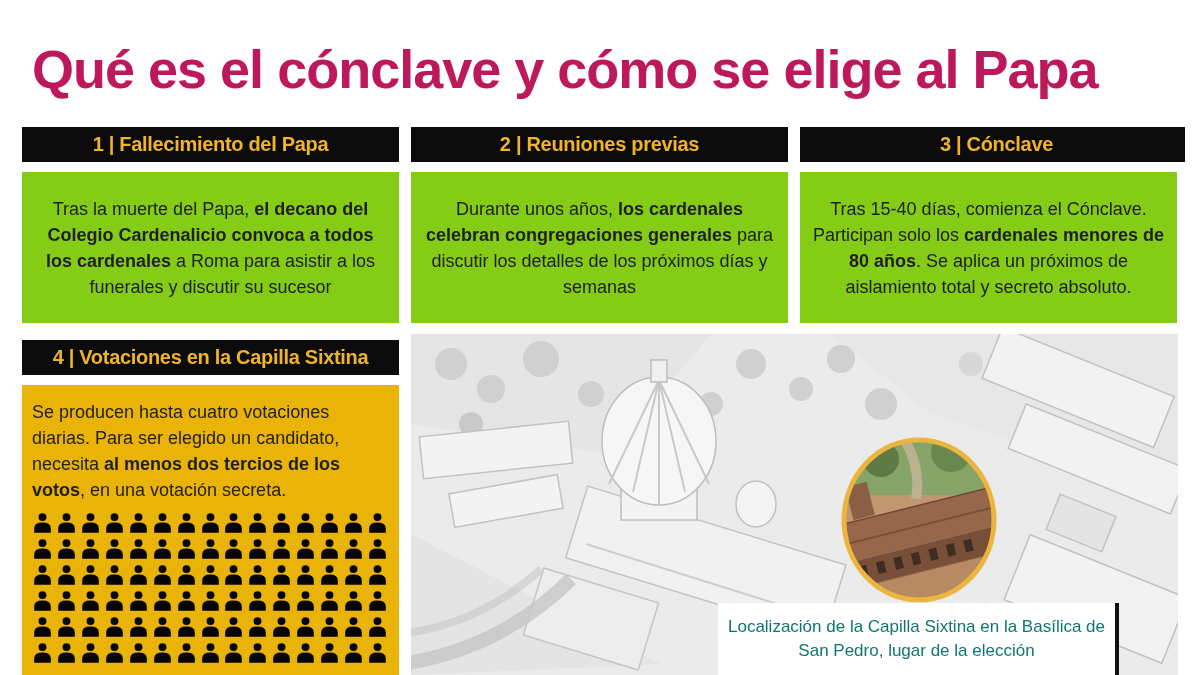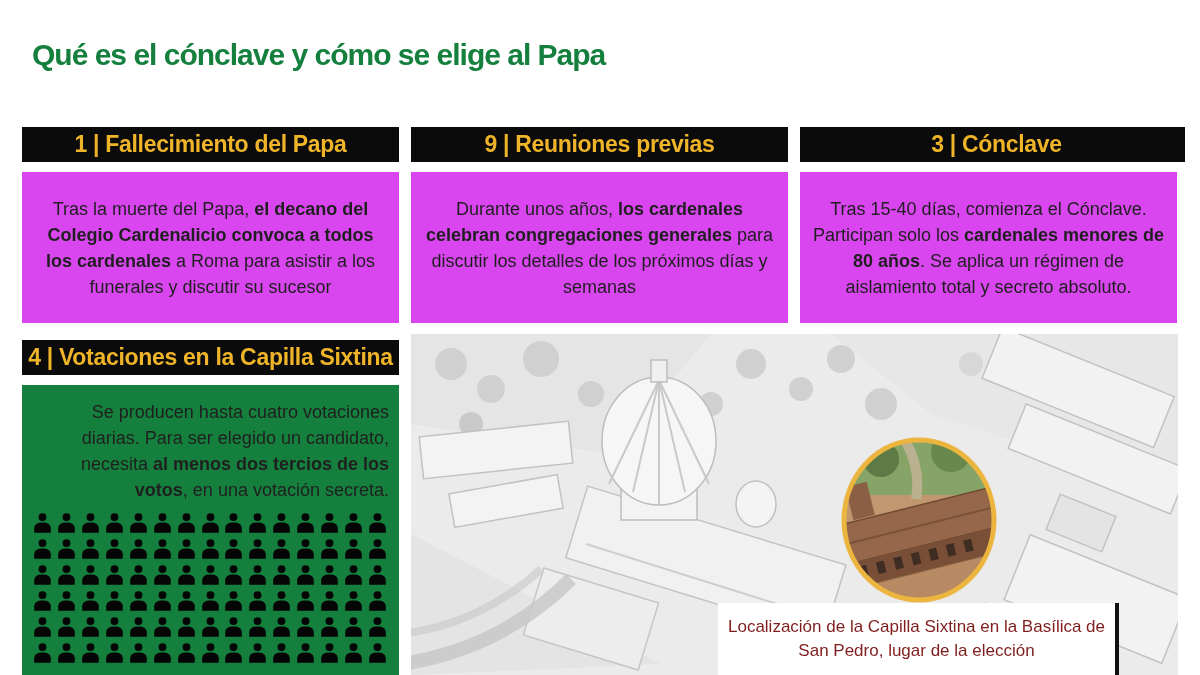--- a/index.html
+++ b/index.html
@@ -4,82 +4,82 @@
 <style>
   html,body{margin:0;padding:0;}
   body{
     width:1200px;height:675px;position:relative;overflow:hidden;
     background:#ffffff;
     font-family:"Liberation Sans", sans-serif;
     color:#1f1f1f;
   }
   .page-title{
     position:absolute;left:32px;top:38px;
-    font-size:30px;font-weight:800;letter-spacing:-1px;
-    color:#15803d;white-space:nowrap;
+    font-size:54px;font-weight:800;letter-spacing:-1px;
+    color:#be185d;white-space:nowrap;
   }
   .col1{left:22px;}  .col2{left:411px;}  .col3{left:800px;padding-left:8px;}
   .step-header{
     position:absolute;width:377px;height:35px;top:127px;
     background:#0b0b0b;color:#F0B429;
-    font-size:23px;font-weight:700;letter-spacing:-0.3px;
+    font-size:20px;font-weight:700;letter-spacing:-0.3px;
     line-height:35px;text-align:center;
   }
   .step-box{
     position:absolute;width:377px;top:172px;height:151px;
-    background:#d946ef;
+    background:#84cc16;
     display:flex;align-items:center;justify-content:center;
     text-align:center;font-size:18px;line-height:26px;
     padding:0 10px;box-sizing:border-box;
   }
   .b{font-weight:700;}
   .step4-header{top:340px;}
   .step4-box{
     position:absolute;left:22px;top:385px;width:377px;height:290px;
-    background:#15803d;box-sizing:border-box;
-    text-align:right;font-size:18px;line-height:26px;
+    background:#eab308;box-sizing:border-box;
+    text-align:left;font-size:18px;line-height:26px;
     padding:14px 10px 0 10px;
   }
   .icons-grid{
     position:absolute;left:33px;top:511px;width:355px;
     display:grid;grid-template-columns:repeat(15,1fr);
     row-gap:3px;column-gap:4px;
   }
   .cardinal{width:19px;height:23px;fill:#050505;display:block;}
   .photo{
     position:absolute;left:411px;top:334px;width:767px;height:341px;
     background:#ebebeb;overflow:hidden;
   }
   .photo svg{display:block;}
   .photo-caption{
     position:absolute;left:718px;top:603px;width:401px;height:72px;
     background:#ffffff;border-right:4px solid #111111;
     box-sizing:border-box;text-align:center;
     font-size:17px;line-height:24px;padding:12px 8px 0 8px;
-    color:#7f1d1d;
+    color:#0f766e;
   }
 </style>
 </head>
 <body>
 
 <div class="page-title">Qué es el cónclave y cómo se elige al Papa</div>
 
 <div class="step-header col1">1 | Fallecimiento del Papa</div>
 <div class="step-box col1">
   <div><span>Tras la muerte del Papa, </span><span class="b">el decano del Colegio Cardenalicio convoca a todos los cardenales</span><span> a Roma para asistir a los funerales y discutir su sucesor</span></div>
 </div>
 
-<div class="step-header col2">9 | Reuniones previas</div>
+<div class="step-header col2">2 | Reuniones previas</div>
 <div class="step-box col2">
   <div><span>Durante unos años, </span><span class="b">los cardenales celebran congregaciones generales</span><span> para discutir los detalles de los próximos días y semanas</span></div>
 </div>
 
 <div class="step-header col3">3 | Cónclave</div>
 <div class="step-box col3">
-  <div><span>Tras 15-40 días, comienza el Cónclave. Participan solo los </span><span class="b">cardenales menores de 80 años</span><span>. Se aplica un régimen de aislamiento total y secreto absoluto.</span></div>
+  <div><span>Tras 15-40 días, comienza el Cónclave. Participan solo los </span><span class="b">cardenales menores de 80 años</span><span>. Se aplica un próximos de aislamiento total y secreto absoluto.</span></div>
 </div>
 
 <div class="step-header step4-header col1">4 | Votaciones en la Capilla Sixtina</div>
 <div class="step4-box">
   <div><span>Se producen hasta cuatro votaciones diarias. Para ser elegido un candidato, necesita </span><span class="b">al menos dos tercios de los votos</span><span>, en una votación secreta.</span></div>
 </div>
 <div class="icons-grid">
     <svg class="cardinal" viewBox="0 0 24 26">
       <circle cx="12" cy="6.2" r="5"></circle>
       <path d="M1.5 26 L1.5 20.5 Q1.5 13 12 13 Q22.5 13 22.5 20.5 L22.5 26 Z"></path>

